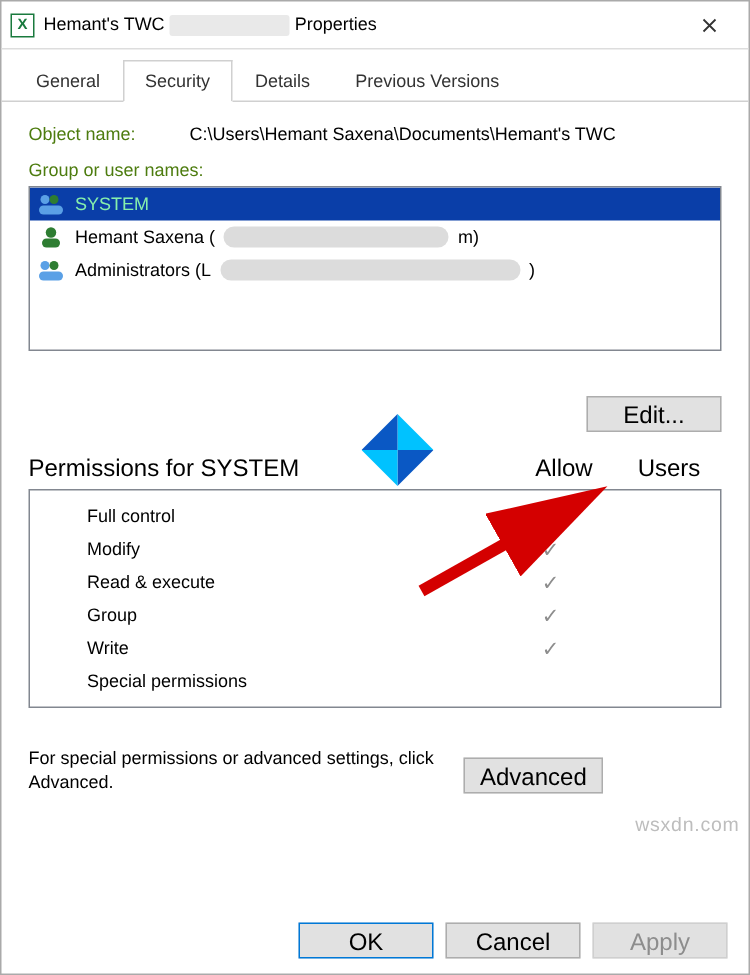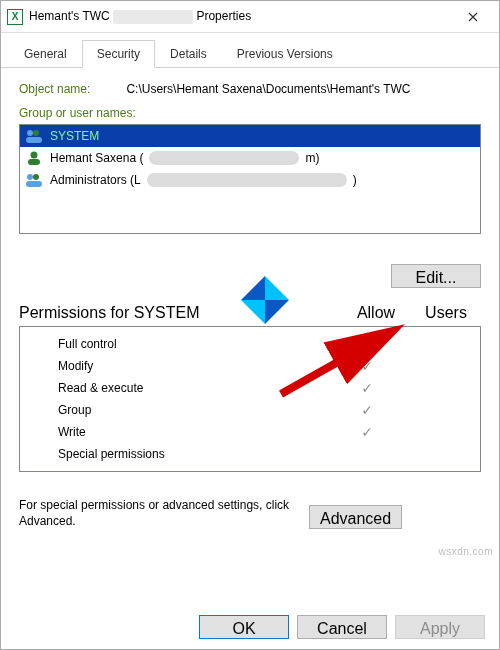--- a/index.html
+++ b/index.html
@@ -44,21 +44,21 @@
   .perm-box { border:1px solid #828790; margin-top:4px; padding:6px 8px 6px 8px; }
   .prow { display:flex; align-items:center; height:22px;margin-left:24px; }
   .prow .pname { flex:1; padding-left:6px;}
   .prow .pc { width:70px; text-align:center; color:#8d8d8d; font-size:14px;}
   .adv-row { display:flex; align-items:flex-end; margin-top:26px; gap:10px;}
   .adv-text { flex:1; line-height:1.3; max-width:280px;}
   .button-bar { display:flex; justify-content:flex-end; gap:8px; padding:10px 14px; }
   .button-bar .winbtn.primary { border:1px solid #0078d7; }
   .arrow { position:absolute; left:270px; top:246px; pointer-events:none;}
   .arrow svg { width:150px; height:90px; }
-  .watermark { position:absolute; right:6px; bottom:48px; font-size:10px; color:#bdbdbd; letter-spacing:0.5px;margin-top:28px;}
+  .watermark { position:absolute; right:6px; bottom:48px; font-size:13px; color:#bdbdbd; letter-spacing:0.5px;margin-top:28px;}
 </style>
 </head>
 <body>
 
 <div class="window">
 
   <div class="titlebar">
     <span class="excel-icon">X</span>
     <span class="titlebar-title">
       <span>Hemant's TWC</span>

